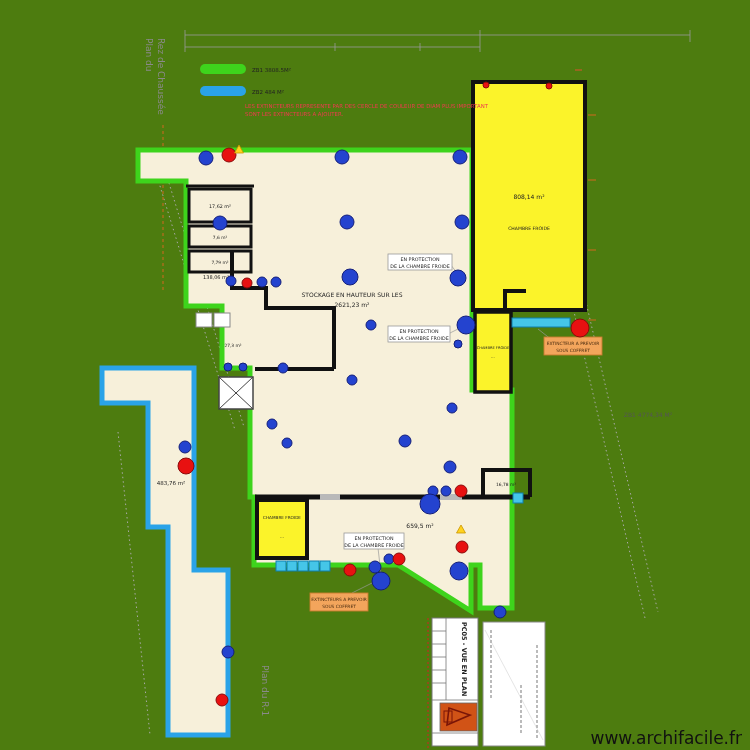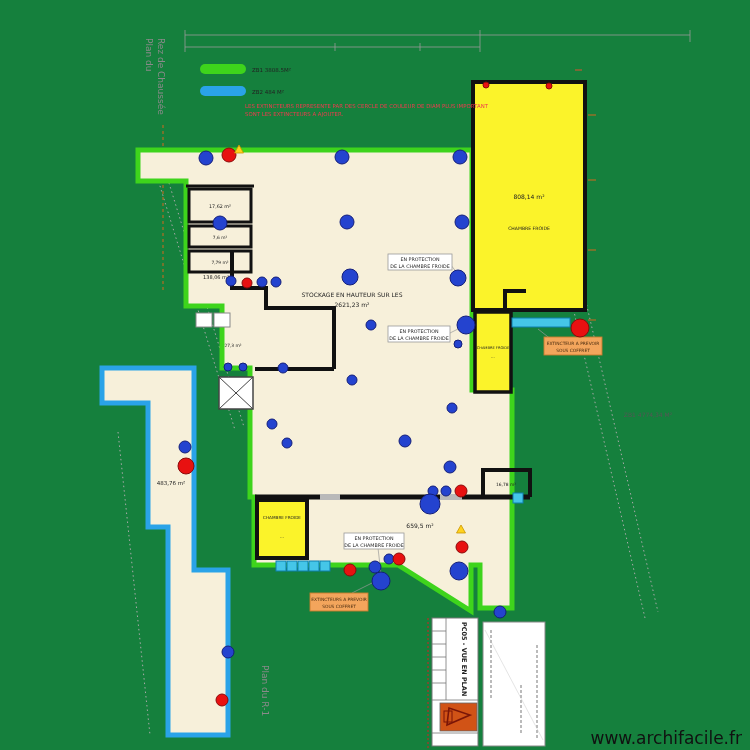--- a/index.html
+++ b/index.html
@@ -1,16 +1,16 @@
 <!DOCTYPE html>
 <html><head>
 <meta charset="utf-8">
 <style>
   html,body{margin:0;padding:0;background:#ffffff;}
-  #stage{position:relative;width:750px;height:750px;background:#15803d;overflow:hidden;
+  #stage{position:relative;width:750px;height:750px;background:#4d7c0f;overflow:hidden;
          font-family:"DejaVu Sans", sans-serif;}
   svg{position:absolute;left:0;top:0;}
   text{font-family:"DejaVu Sans", sans-serif;}
   .roomlbl{fill:#222;}
   .graytxt{fill:#8a8a8a;}
   .warn{fill:#ee3b4e;}
   .annbox{fill:#ffffff;stroke:#9a9a9a;stroke-width:0.8;}
   .anntxt{fill:#222;}
   .orangebox{fill:#f3a55c;stroke:#c87d2e;stroke-width:0.9;}
   .orangetxt{fill:#4a2c10;}

